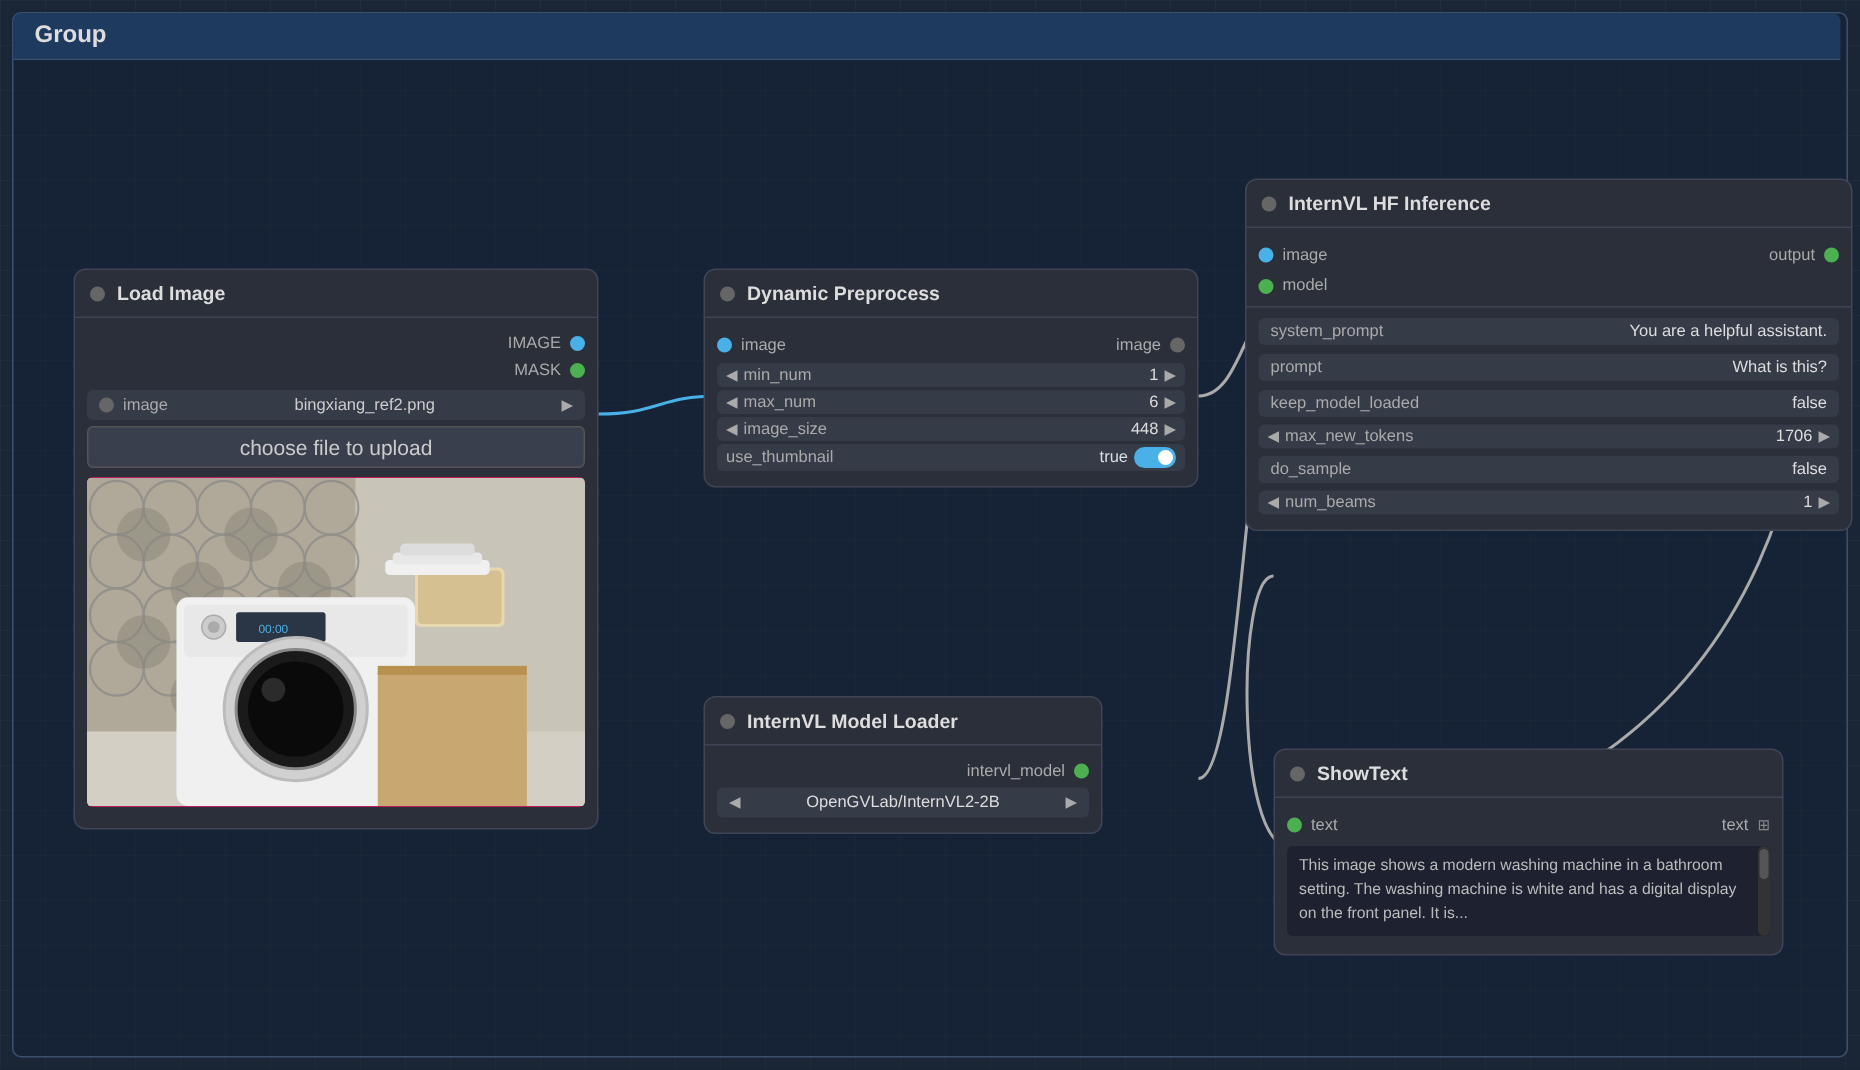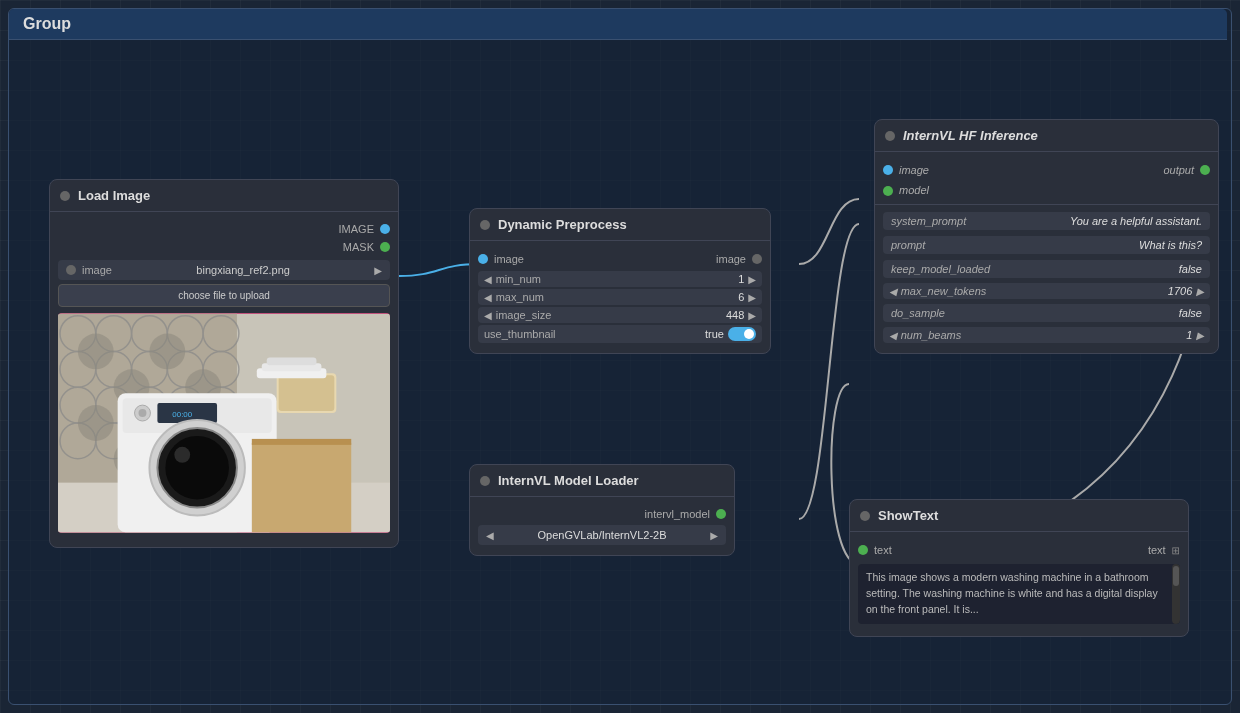--- a/index.html
+++ b/index.html
@@ -150,49 +150,47 @@
     }
 
     .upload-btn {
       display: block;
       margin: 4px 8px;
       background: #3a3f4d;
       border: 1px solid #555;
       border-radius: 4px;
       padding: 5px 10px;
       color: #ccc;
-      font-size: 10px;
+      font-size: 14px;
       text-align: center;
       cursor: pointer;
       width: calc(100% - 16px);
     }
 
     .image-preview {
       margin: 6px 8px;
       border-radius: 4px;
       overflow: hidden;
       height: 220px;
       background: #be185d;
       position: relative;
     }
 
     
     #node-dynamic {
       left: 460px;
       top: 170px;
-      width: 302px;
-      margin-top: 29px;
+      width: 330px;
     }
 
     
     #node-internvl-hf {
-      left: 865px;
+      left: 821px;
       top: 110px;
-      width: 345px;
-      font-style: italic;
+      width: 405px;
     }
 
     
     #node-model-loader {
       left: 460px;
       top: 455px;
       width: 266px;
     }
 
     

